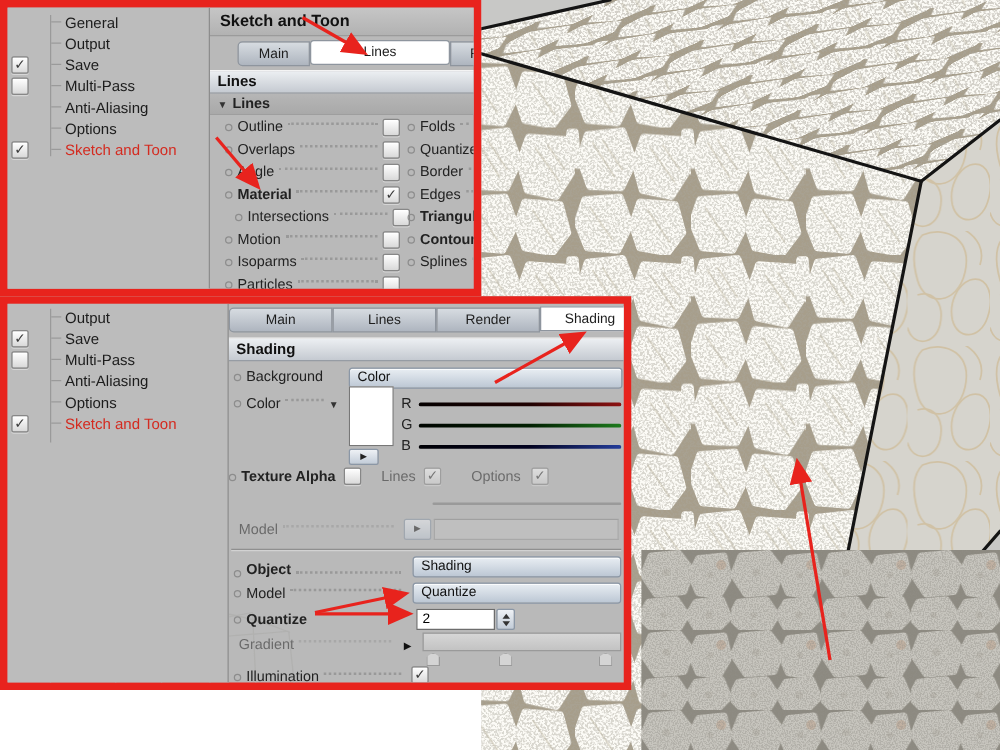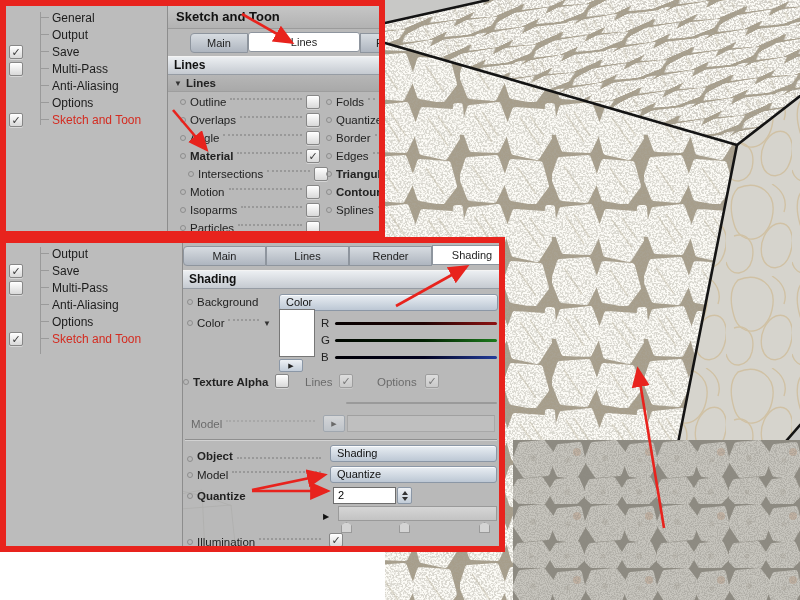--- a/index.html
+++ b/index.html
@@ -415,20 +415,24 @@
       <div class="row" style="left:4px;top:245px;width:138px;">
           <span class="blt"></span>
           <span class="lbl b">Quantize</span>
         </div>
       <div class="vf" style="left:150px;top:244px;width:63px;"><span>2</span></div>
       <div class="stepper" style="left:214px;top:244px;">
           <span class="tri-up"></span>
           <span class="tri-dn"></span>
         </div>
 
+      <div class="row dim" style="left:8px;top:265px;width:126px;">
+          <span class="lbl">Gradient</span>
+          <span class="dots"></span>
+        </div>
       <div class="row" style="left:140px;top:265px;color:#111;font-size:8px;">
           <span>▶</span>
         </div>
       <div class="gradbar" style="left:155px;top:263px;right:2px;"></div>
       <div class="knot" style="left:158px;top:279px;"></div>
       <div class="knot" style="left:216px;top:279px;"></div>
       <div class="knot" style="left:296px;top:279px;"></div>
 
       <div class="row" style="left:4px;top:291px;width:138px;">
           <span class="blt"></span>

